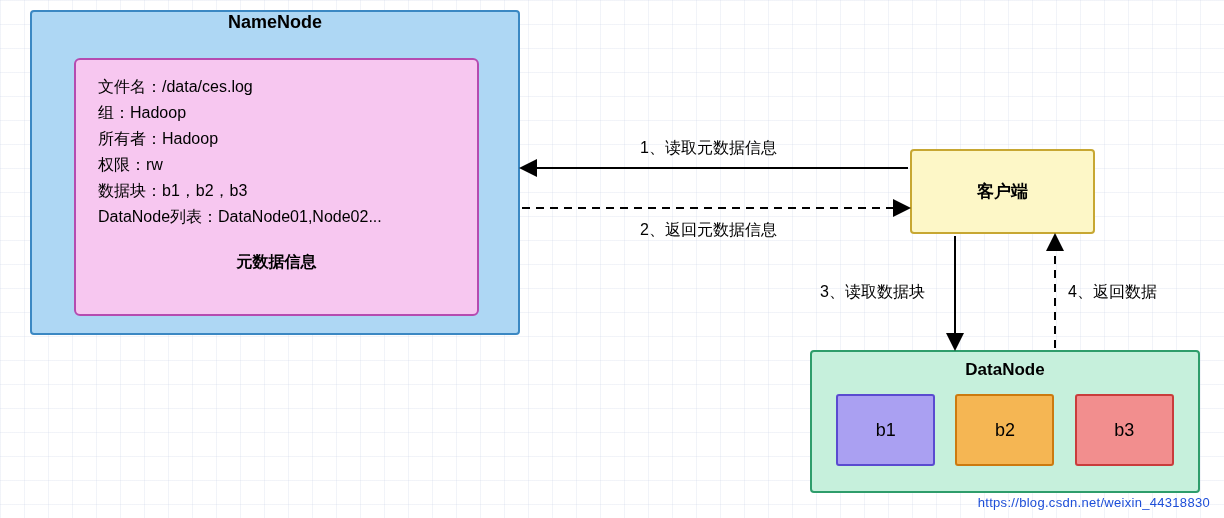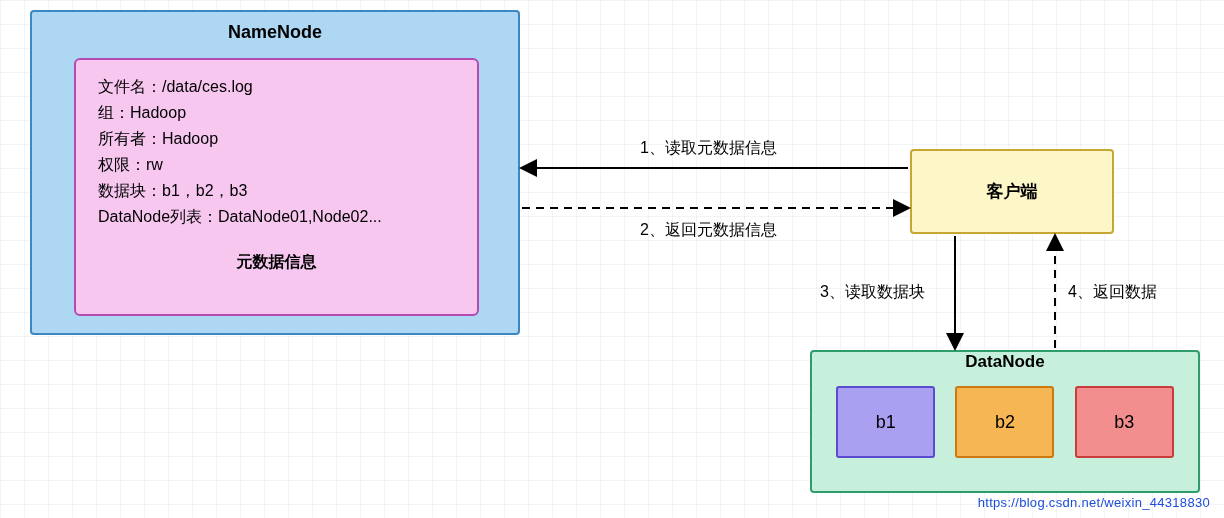--- a/index.html
+++ b/index.html
@@ -13,39 +13,39 @@
       linear-gradient(to bottom, rgba(200,210,230,0.25) 1px, transparent 1px) 0 0 / 24px 24px,
       #ffffff;
   }
   .canvas { position: relative; width: 1224px; height: 518px; }
   .box { position: absolute; border: 2px solid #333; border-radius: 4px; box-sizing: border-box; }
   .title { font-weight: bold; text-align: center; }
   .namenode {
     left: 30px; top: 10px; width: 490px; height: 325px;
     background: #aed7f4; border-color: #3b88c3;
   }
-  .namenode .title { margin-top: 10px; font-size: 18px; }
+  .namenode .title { font-size: 18px; }
   .metadata {
     position: absolute; left: 42px; top: 46px; width: 405px; height: 258px;
     background: #f7c7f0; border: 2px solid #b54bb0; border-radius: 6px; box-sizing: border-box;
     padding: 14px 22px 0 22px;
   }
   .metadata .line { font-size: 16px; line-height: 26px; }
   .metadata .footer { text-align: center; font-weight: bold; margin-top: 22px; font-size: 16px; }
   .client {
-    left: 910px; top: 149px; width: 204px; height: 85px;
+    left: 910px; top: 149px; width: 185px; height: 85px;
     background: #fdf7c7; border-color: #c7a732;
     display:flex; align-items:center; justify-content:center;
     font-weight:bold; font-size:17px;
   }
   .datanode {
     left: 810px; top: 350px; width: 390px; height: 143px;
     background: #c6f0dc; border-color: #2e9d6b;
   }
-  .datanode .title { font-size: 17px; }
+  .datanode .title { margin-top: 8px; font-size: 17px; }
   .blocks { display:flex; justify-content:space-around; margin-top:14px; padding:0 14px; }
   .block {
     width: 95px; height: 68px; border: 2px solid #333; border-radius:3px;
     display:flex; align-items:center; justify-content:center;
     font-weight:normal; font-size:18px;
   }
   .b1 { background:#aaa0f2; border-color:#5a4bd0; }
   .b2 { background:#f5b653; border-color:#cc7a0f; }
   .b3 { background:#f28e8e; border-color:#c93c3c; }
   svg.arrows { position:absolute; left:0; top:0; width:1224px; height:518px; pointer-events:none; }

